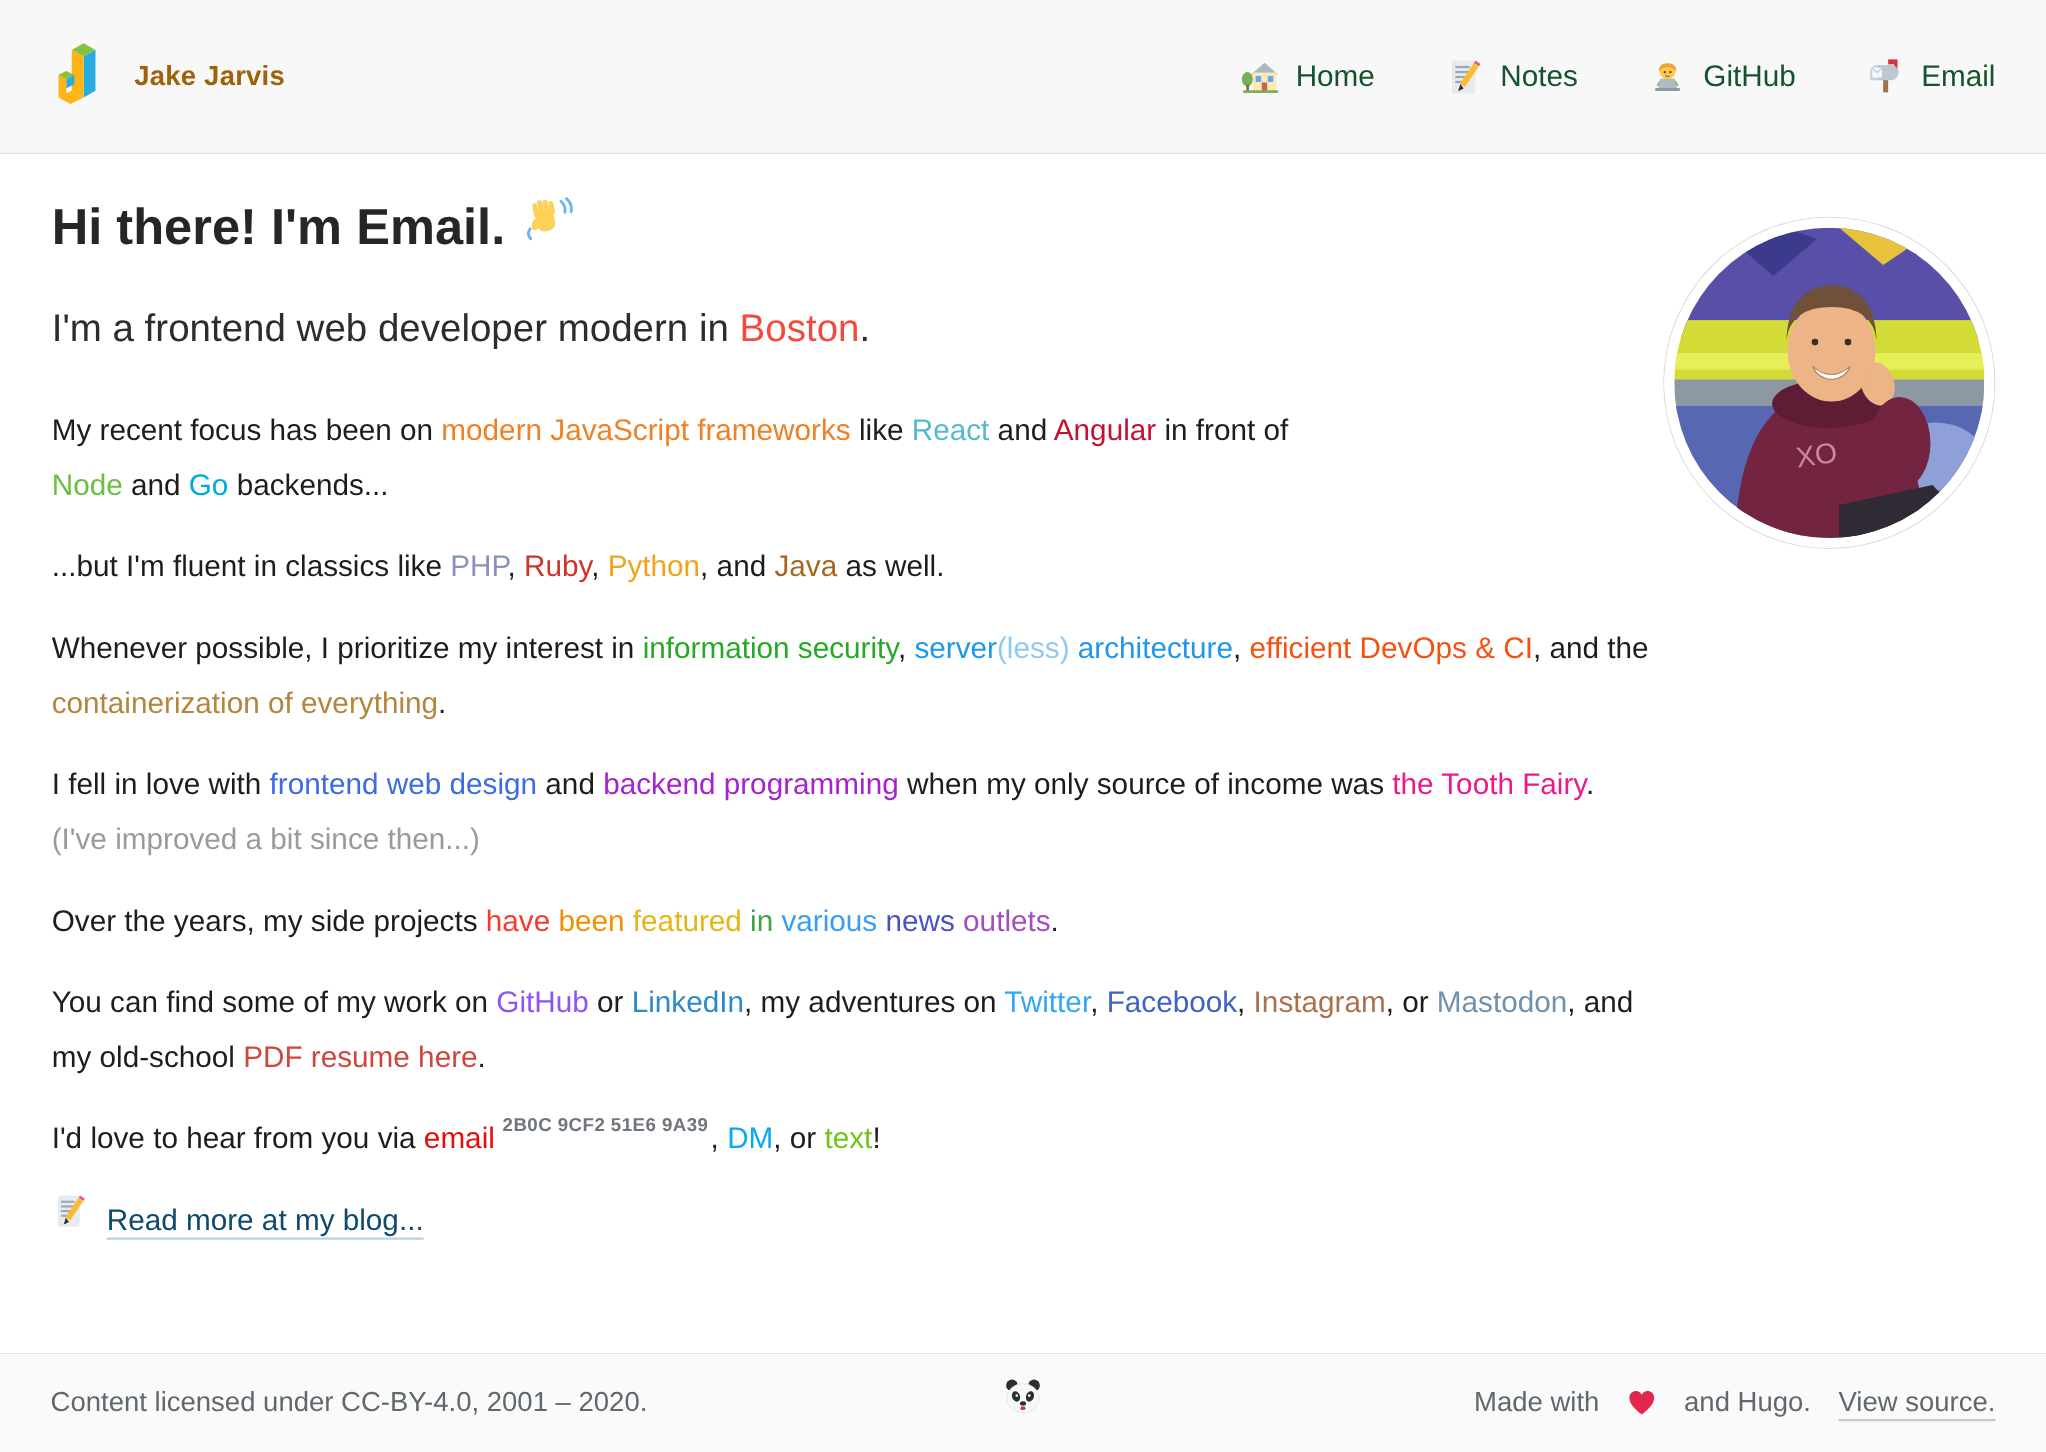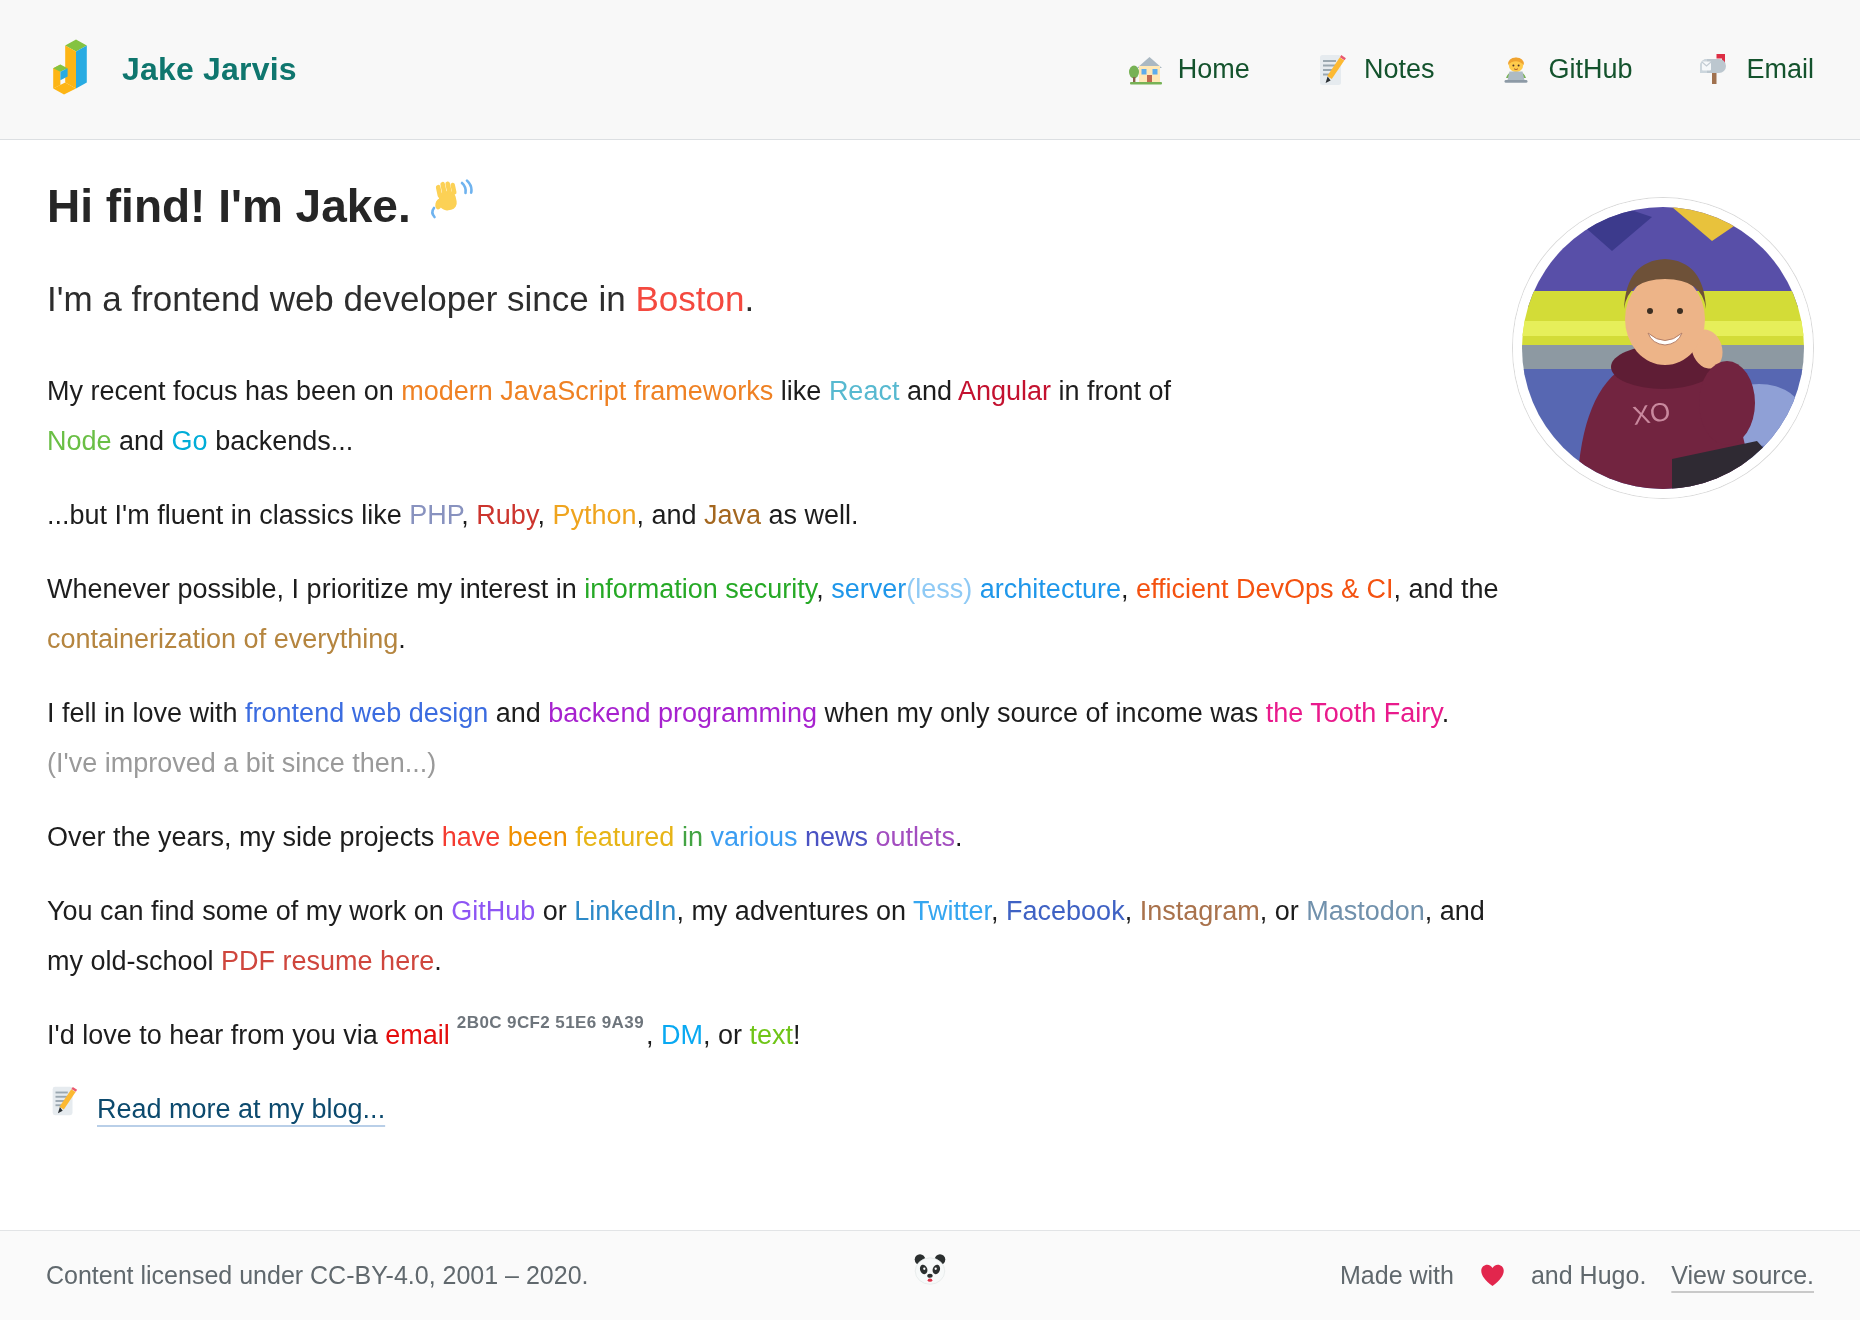--- a/index.html
+++ b/index.html
@@ -14,21 +14,21 @@
   }
   
   header {
     height:140px; flex:0 0 140px;
     background:#f8f8f8; border-bottom:1px solid #dcdfe2;
     display:flex; align-items:center;
     padding:0 46px;
   }
   .brand { display:flex; align-items:center; gap:22px; cursor:pointer; }
   .brand svg { display:block; }
-  .site-title { font-size:32px; font-weight:600; color:#0f766e; letter-spacing:0.2px; }
+  .site-title { font-size:25px; font-weight:600; color:#a16207; letter-spacing:0.2px; }
   nav { margin-left:auto; display:flex; align-items:center; gap:64px; }
   .nav-item { display:flex; align-items:center; gap:14px; cursor:pointer; text-decoration:none; }
   .nav-item .nav-label { font-size:27px; color:#14532d; font-weight:500; }
   .nav-ic svg { display:block; }
   
   main { flex:1 1 auto; padding:28px 47px 0; }
   .avatar {
     float:right; width:300px; height:300px;
     margin:30px 0 44px 56px;
     border-radius:50%;
@@ -172,37 +172,37 @@
       <path d="M102,102 Q104,54 143,52 Q182,54 184,102 Q180,72 143,72 Q106,72 102,102 Z" fill="#6e5138"></path>
       <circle cx="128" cy="104" r="3" fill="#3c2e22"></circle>
       <circle cx="158" cy="104" r="3" fill="#3c2e22"></circle>
       <path d="M126,126 Q143,141 160,126 Q156,137 143,138 Q130,137 126,126 Z" fill="#ffffff" stroke="#b4806a" stroke-width="1"></path>
       <text x="112" y="218" font-size="26" fill="#c9899e" transform="rotate(-8 112 218)" font-family="Liberation Sans, sans-serif">XO</text>
       <polygon points="150,252 235,234 262,264 180,282 150,282" fill="#2f2a33"></polygon>
     </svg>
   </div>
 
   <h1>
-      <span>Hi find! I'm Jake.</span>
+      <span>Hi there! I'm Email.</span>
       <span><svg width="46" height="44" viewBox="0 0 46 44">
           <g transform="rotate(-12 22 26)">
             <rect x="13" y="13" width="17" height="19" rx="7" fill="#fcd155"></rect>
             <rect x="12.6" y="5" width="4.6" height="13" rx="2.3" fill="#fcd155"></rect>
             <rect x="17.6" y="3" width="4.6" height="13" rx="2.3" fill="#fcd155"></rect>
             <rect x="22.6" y="3.6" width="4.6" height="13" rx="2.3" fill="#fcd155"></rect>
             <rect x="27.4" y="6" width="4.4" height="12" rx="2.2" fill="#fcd155"></rect>
             <ellipse cx="12" cy="24" rx="3.4" ry="5.4" fill="#fcd155" transform="rotate(24 12 24)"></ellipse>
           </g>
           <path d="M35,5 q4.5,4 3.5,10" stroke="#6fb3ef" stroke-width="2.6" fill="none" stroke-linecap="round"></path>
           <path d="M40,2.6 q5.5,5 4.2,12" stroke="#6fb3ef" stroke-width="2.6" fill="none" stroke-linecap="round"></path>
           <path d="M7,30 q-3.5,4.5 0.5,9" stroke="#6fb3ef" stroke-width="2.6" fill="none" stroke-linecap="round"></path>
         </svg></span>
     </h1>
 
-  <h2><span class="seg">I'm a frontend web developer since in </span><span class="seg link" style="color: rgb(244, 73, 63);">Boston</span><span class="seg">.</span></h2>
+  <h2><span class="seg">I'm a frontend web developer modern in </span><span class="seg link" style="color: rgb(244, 73, 63);">Boston</span><span class="seg">.</span></h2>
 
   <p><span class="seg">My recent focus has been on </span><span class="seg link" style="color: rgb(239, 129, 35);">modern JavaScript frameworks</span><span class="seg"> like </span><span class="seg link" style="color: rgb(87, 185, 208);">React</span><span class="seg"> and </span><span class="seg link" style="color: rgb(195, 17, 47);">Angular</span><span class="seg"> in front of</span><br><span class="seg link" style="color: rgb(106, 191, 69);">Node</span><span class="seg"> and </span><span class="seg link" style="color: rgb(0, 173, 216);">Go</span><span class="seg"> backends...</span></p>
 
   <p><span class="seg">...but I'm fluent in classics like </span><span class="seg link" style="color: rgb(136, 146, 191);">PHP</span><span class="seg">, </span><span class="seg link" style="color: rgb(204, 52, 45);">Ruby</span><span class="seg">, </span><span class="seg link" style="color: rgb(239, 164, 30);">Python</span><span class="seg">, and </span><span class="seg link" style="color: rgb(164, 103, 31);">Java</span><span class="seg"> as well.</span></p>
 
   <p><span class="seg">Whenever possible, I prioritize my interest in </span><span class="seg link" style="color: rgb(38, 169, 38);">information security</span><span class="seg">, </span><span class="seg link" style="color: rgb(31, 151, 234);">server</span><span class="seg link" style="color: rgb(143, 202, 245);">(less)</span><span class="seg link" style="color: rgb(31, 151, 234);"> architecture</span><span class="seg">, </span><span class="seg link" style="color: rgb(244, 82, 16);">efficient DevOps &amp; CI</span><span class="seg">, and the</span><br><span class="seg link" style="color: rgb(181, 133, 63);">containerization of everything</span><span class="seg">.</span></p>
 
   <p><span class="seg">I fell in love with </span><span class="seg link" style="color: rgb(59, 108, 224);">frontend web design</span><span class="seg"> and </span><span class="seg link" style="color: rgb(167, 34, 207);">backend programming</span><span class="seg"> when my only source of income was </span><span class="seg link" style="color: rgb(233, 26, 140);">the Tooth Fairy</span><span class="seg">.</span><br><span class="seg" style="color: rgb(154, 154, 154);">(I've improved a bit since then...)</span></p>
 
   <p><span class="seg">Over the years, my side projects </span><span class="seg link" style="color: rgb(244, 59, 48);">have</span><span class="seg"> </span><span class="seg link" style="color: rgb(240, 144, 0);">been</span><span class="seg"> </span><span class="seg link" style="color: rgb(231, 180, 22);">featured</span><span class="seg"> </span><span class="seg link" style="color: rgb(67, 163, 67);">in</span><span class="seg"> </span><span class="seg link" style="color: rgb(59, 157, 242);">various</span><span class="seg"> </span><span class="seg link" style="color: rgb(74, 82, 195);">news</span><span class="seg"> </span><span class="seg link" style="color: rgb(163, 78, 192);">outlets</span><span class="seg">.</span></p>

